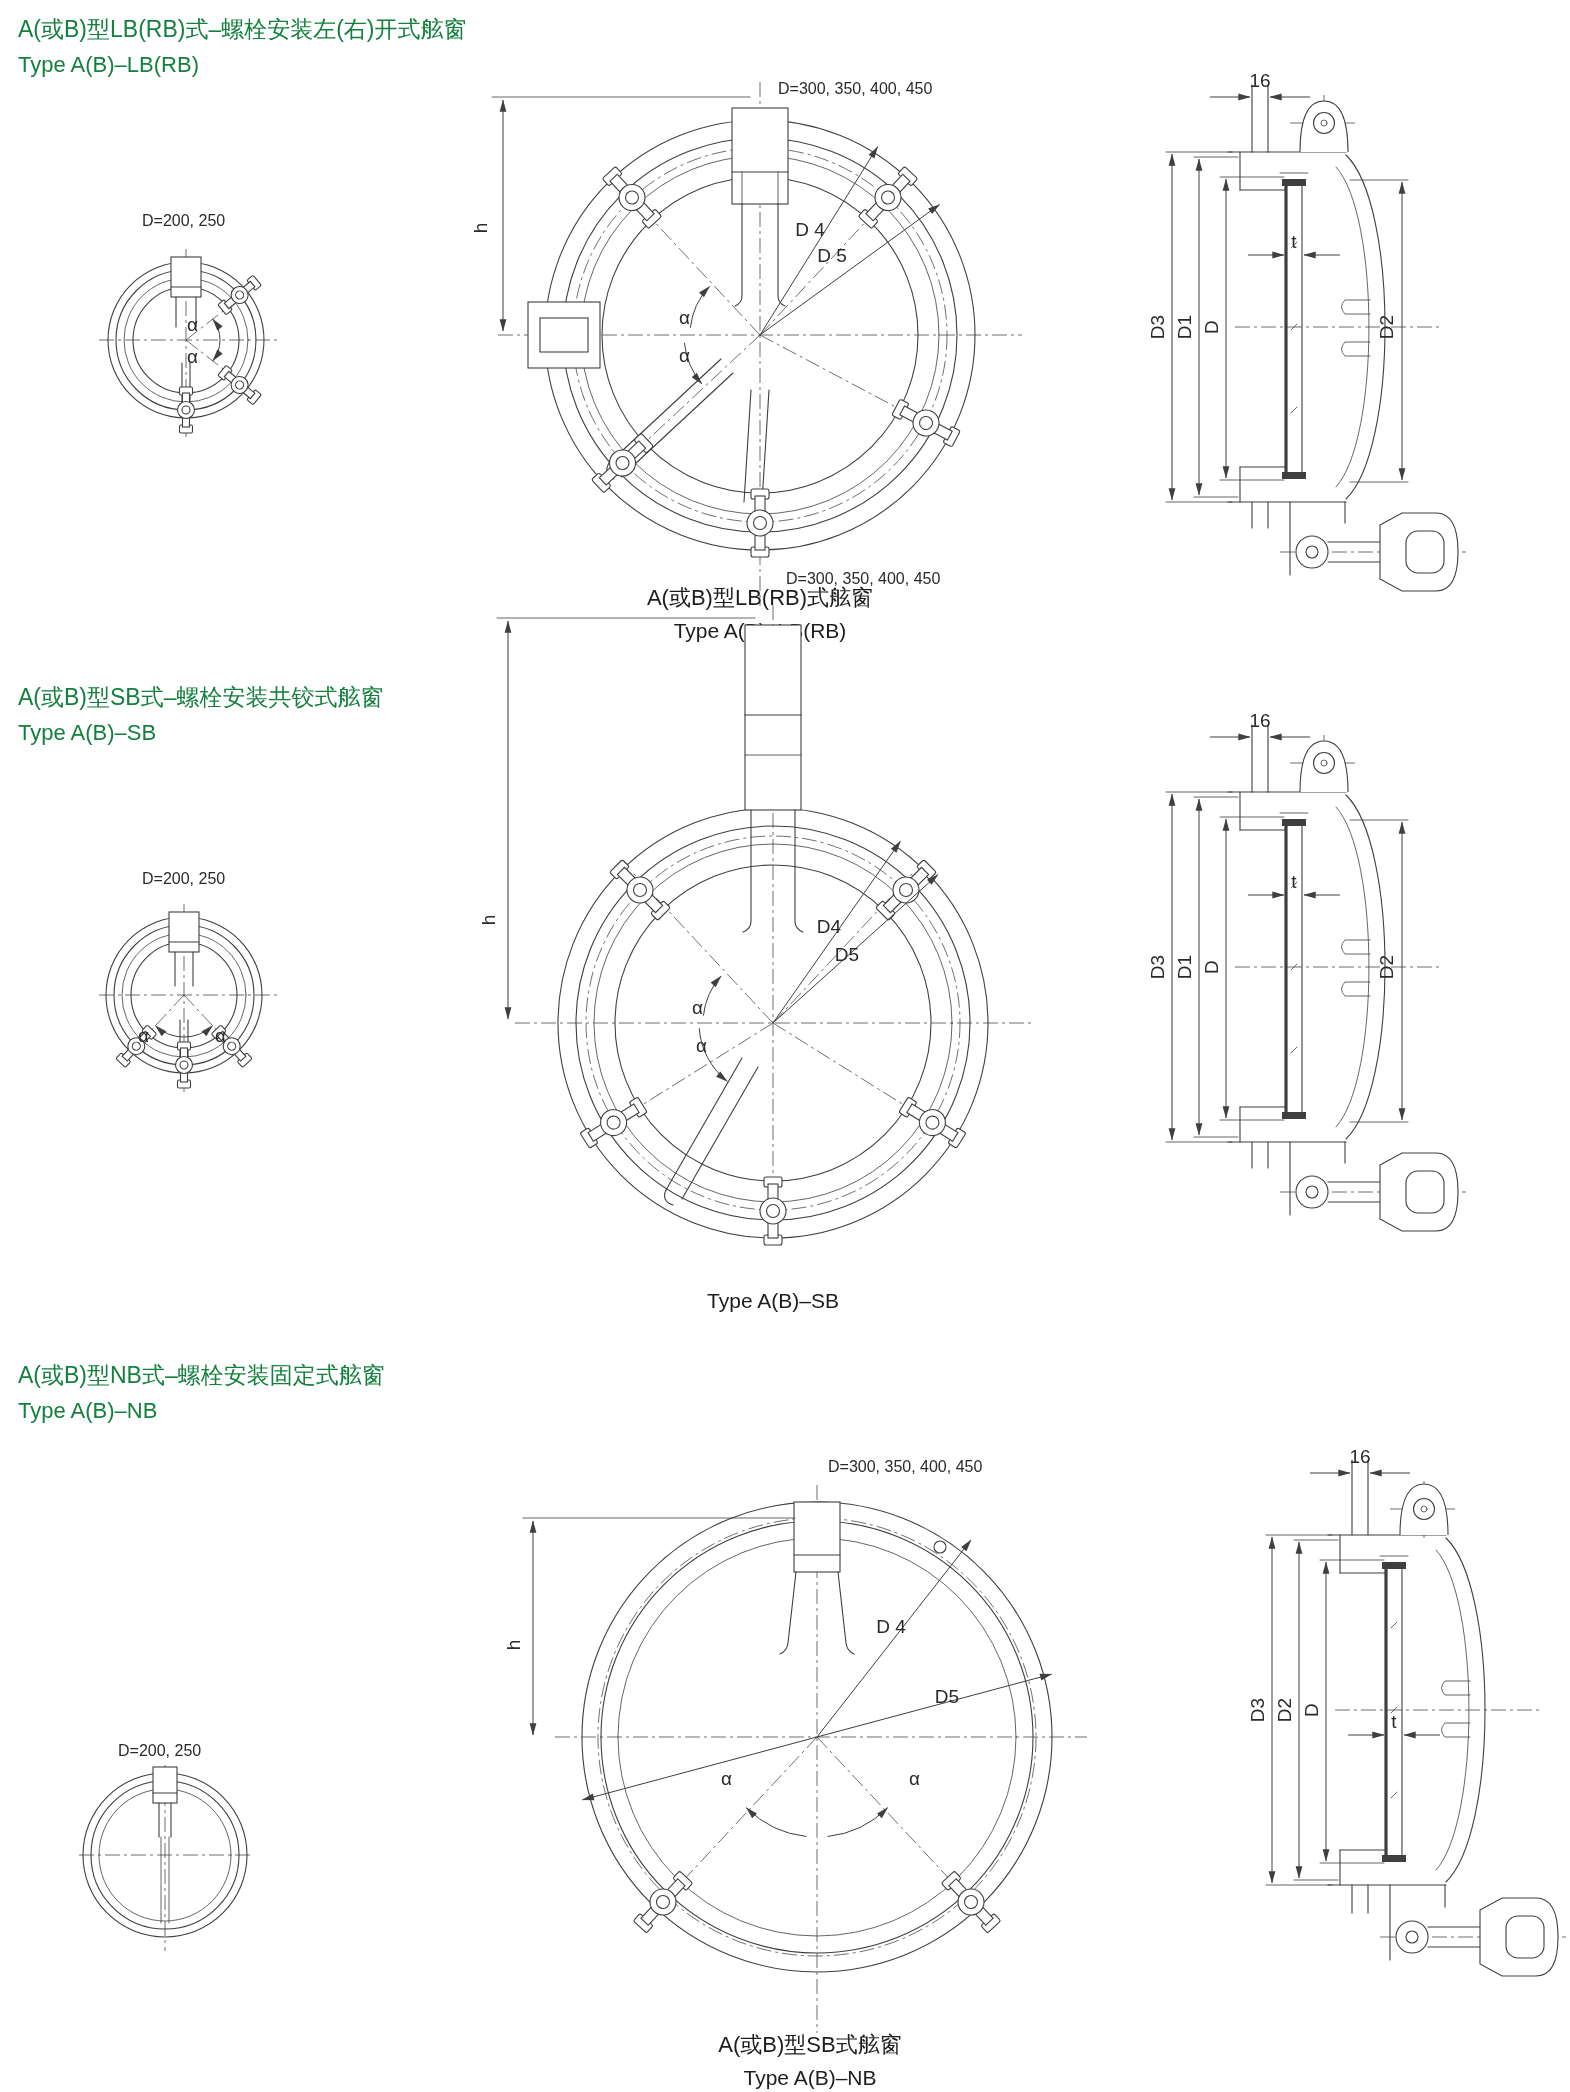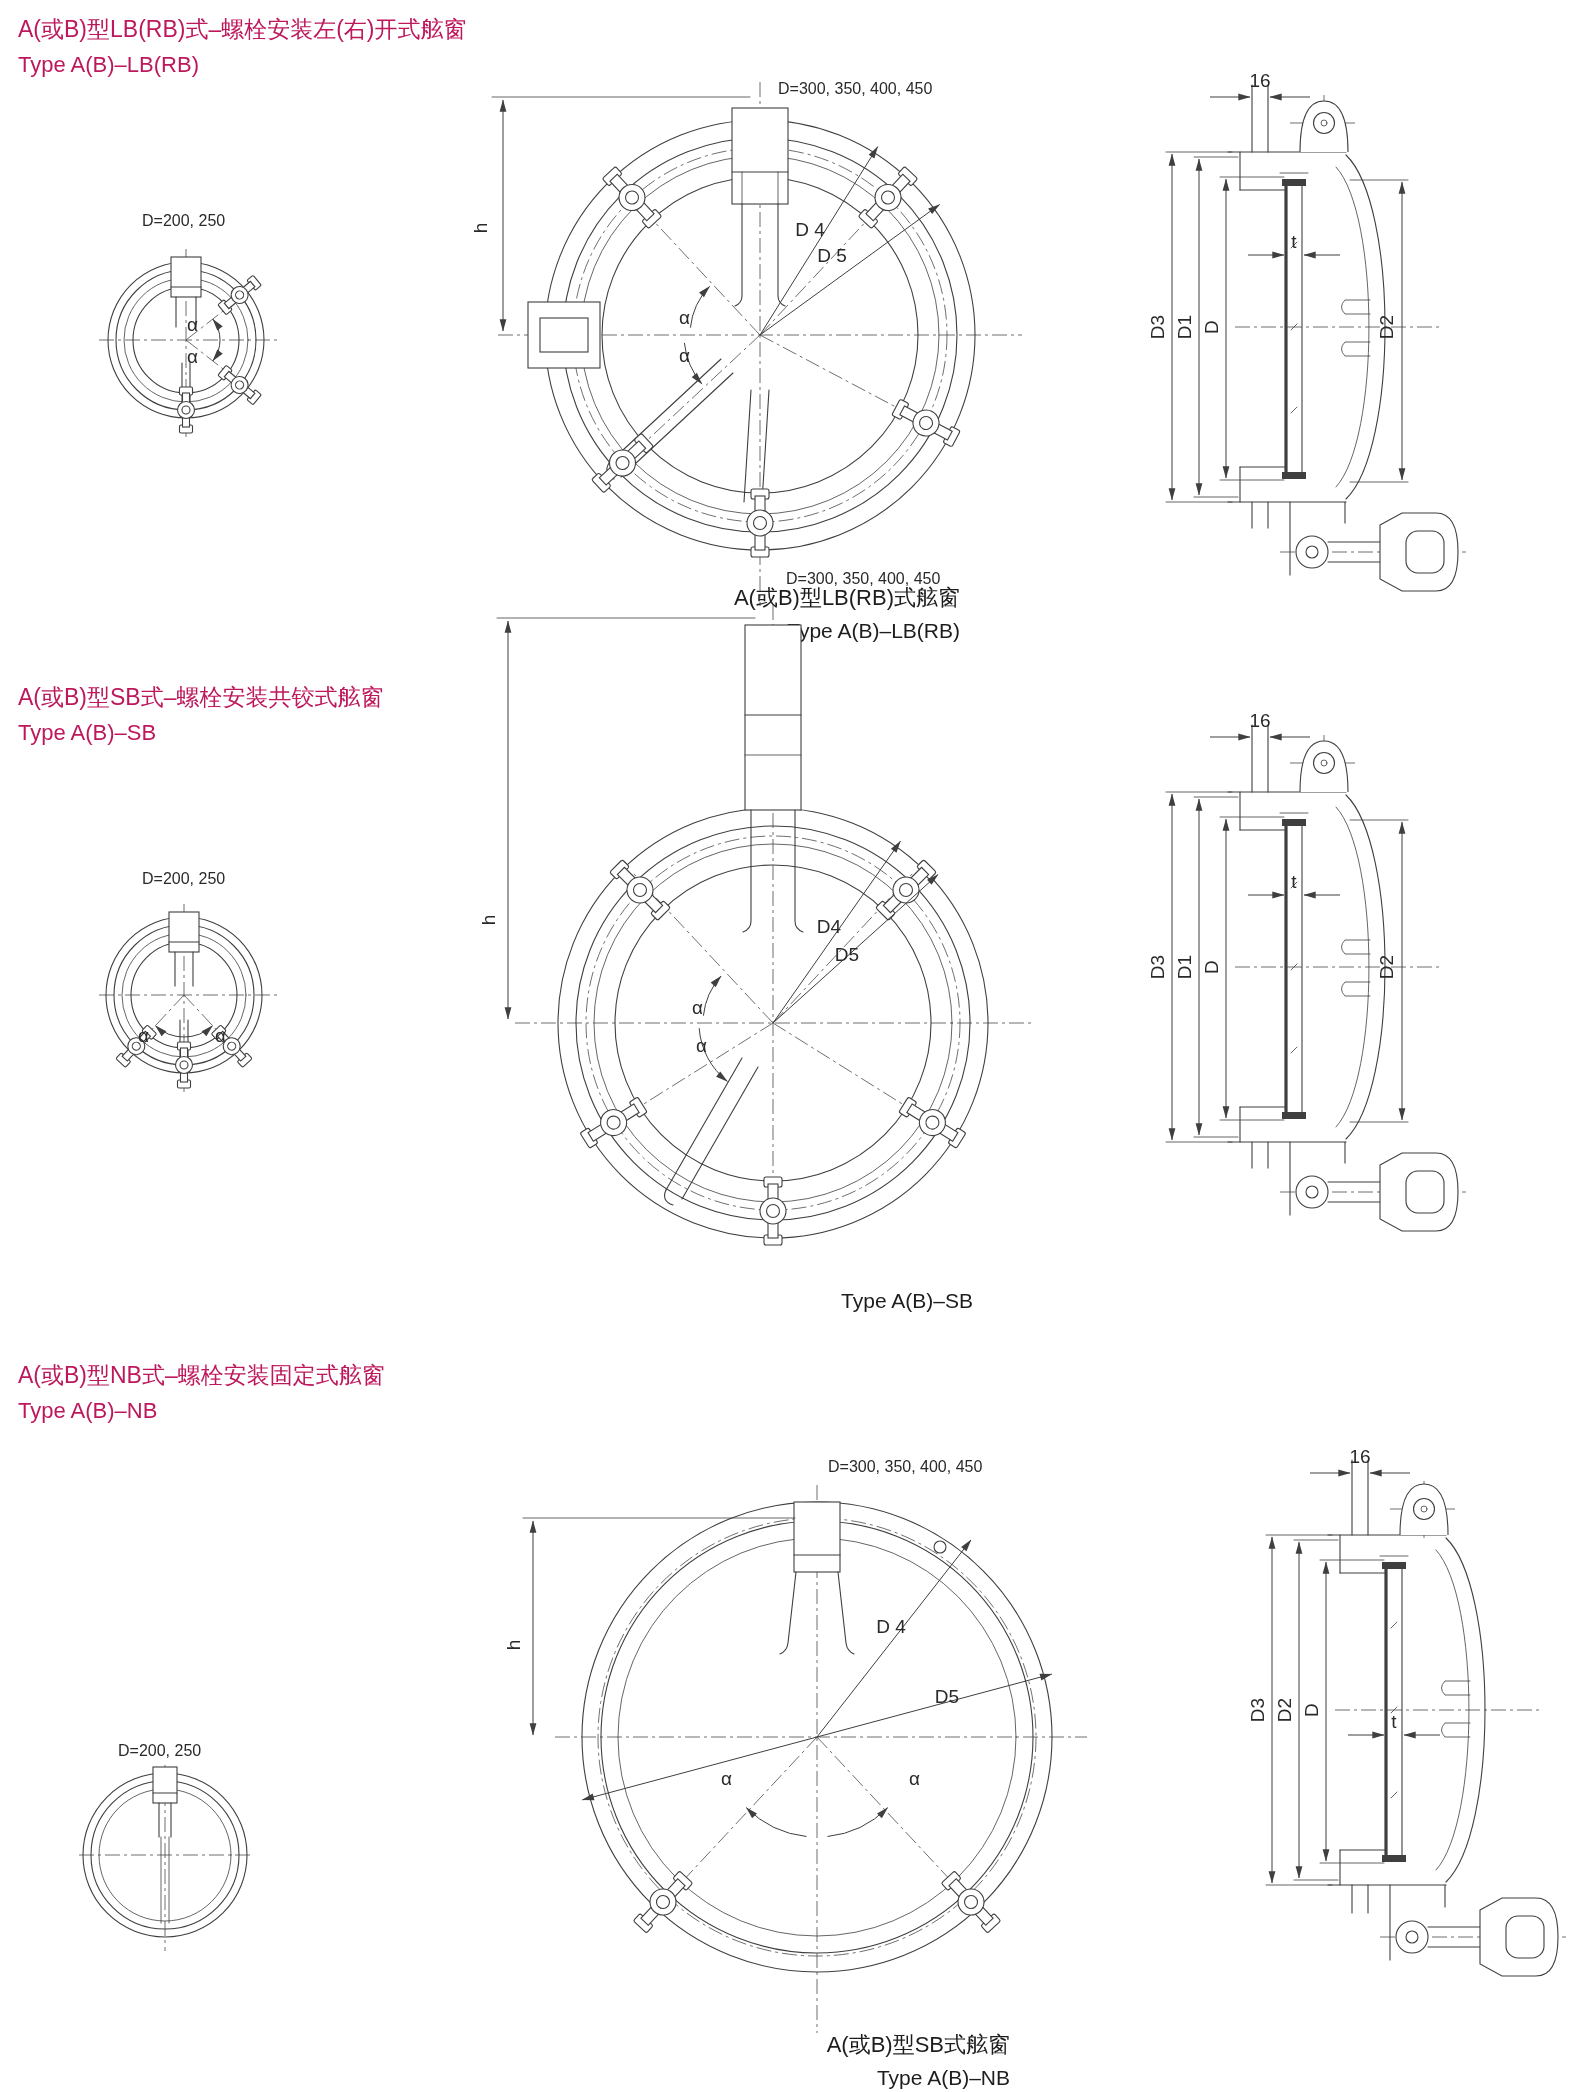--- a/index.html
+++ b/index.html
@@ -7,23 +7,23 @@
   .abs{position:absolute}
   svg.draw{position:absolute;overflow:visible}
   .s{fill:none;stroke:#3f3f3f;stroke-width:1.1;stroke-linecap:round;stroke-linejoin:round}
   .thin{stroke-width:0.8}
   .thick{stroke-width:3.2}
   .sw{fill:#ffffff;stroke:#3f3f3f;stroke-width:1.1}
   .blk{fill:#3f3f3f;stroke:none}
   .cl{fill:none;stroke:#4a4a4a;stroke-width:0.8;stroke-dasharray:15 4 3 4}
   .dim{fill:none;stroke:#3f3f3f;stroke-width:1}
   text.lbl{fill:#2a2a2a;font-size:19px;font-family:"Liberation Sans","DejaVu Sans",sans-serif}
-  .title{font-size:23px;line-height:35px;color:#be185d}
+  .title{font-size:23px;line-height:35px;color:#15803d}
   .title .en{font-size:22px}
-  .cap{font-size:22px;line-height:33px;text-align:right;color:#1d1d1d;width:400px}
+  .cap{font-size:22px;line-height:33px;text-align:center;color:#1d1d1d;width:400px}
   .cap .en{font-size:21px}
   .dlabel{font-size:16px;color:#2a2a2a;white-space:nowrap}
 </style>
 </head>
 <body>
 
 <svg width="0" height="0" style="position:absolute" aria-hidden="true">
   <defs>
     <marker id="ar" viewBox="0 0 12 8" refX="11.5" refY="4" markerWidth="13" markerHeight="8.5" orient="auto">
       <path d="M0.5,0.8 L12,4 L0.5,7.2 Z" fill="#3f3f3f"></path>

